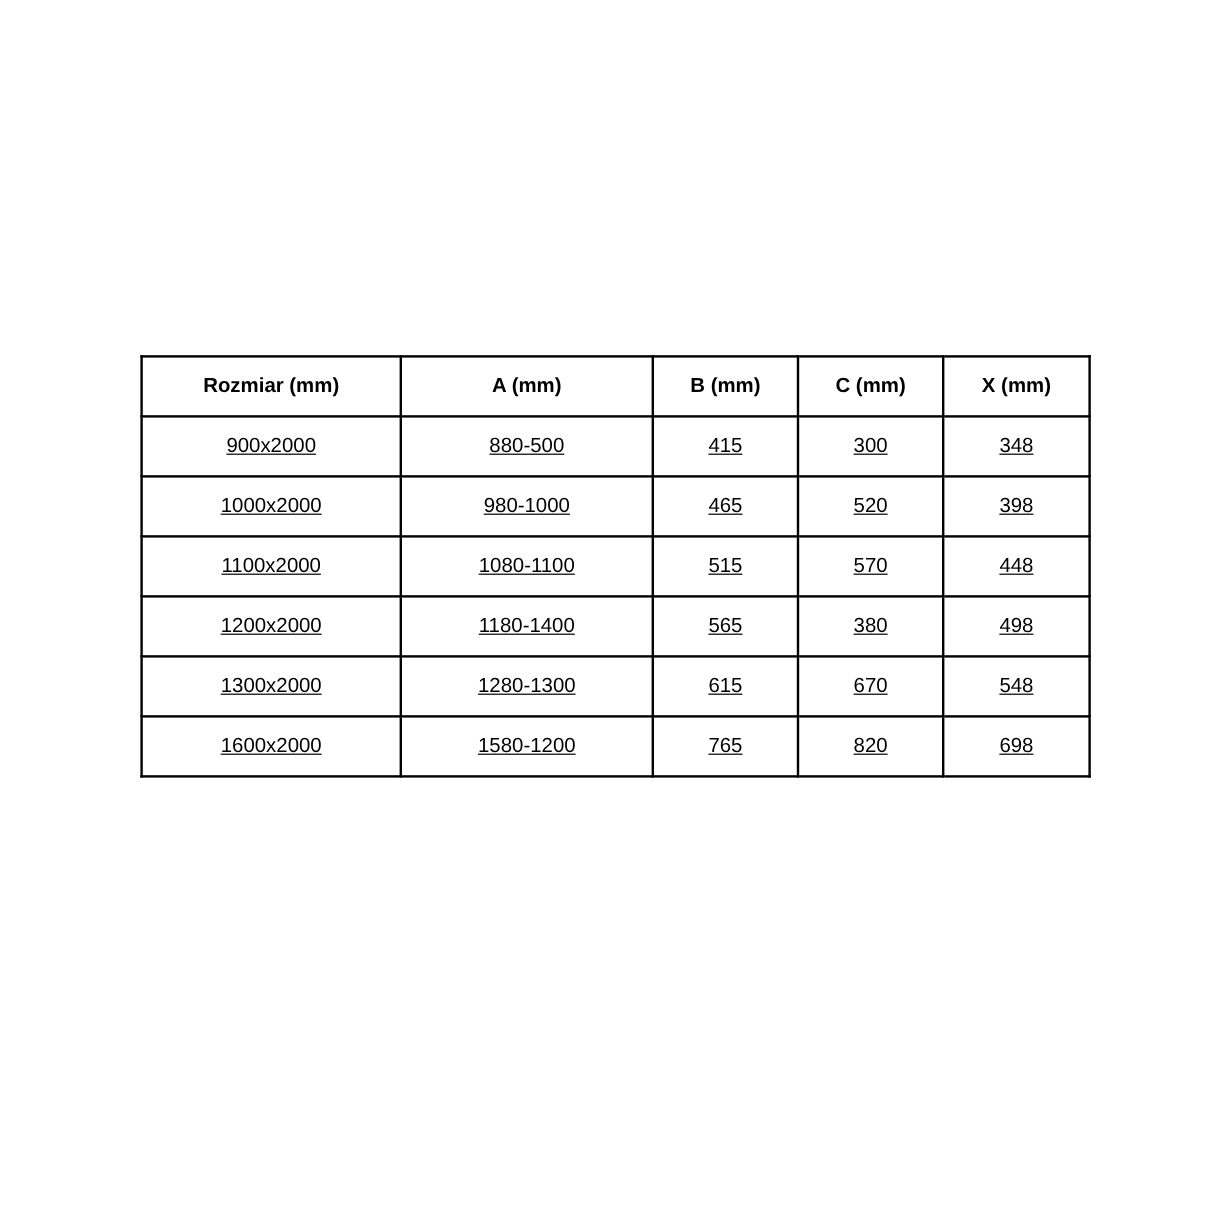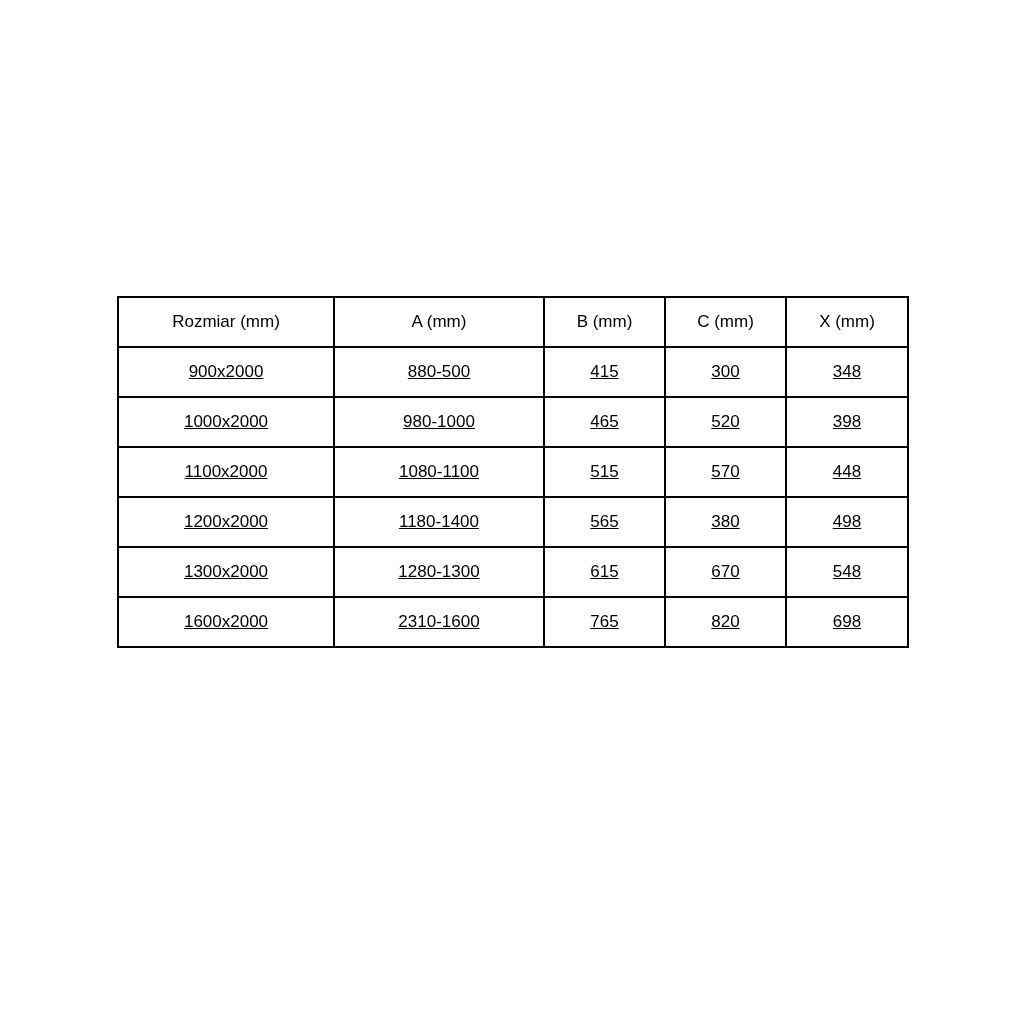--- a/index.html
+++ b/index.html
@@ -30,21 +30,21 @@
     height: 48px;
     padding: 0;
     text-align: center;
     vertical-align: middle;
     font-size: 17px;
     color: #000000;
     white-space: nowrap;
     overflow: hidden;
   }
   .spec-table th {
-    font-weight: normal;
+    font-weight: bold;
   }
   .spec-table td {
     font-weight: normal;
     text-decoration: underline;
   }
 </style>
 </head>
 <body>
 
 <div class="canvas">
@@ -96,20 +96,20 @@
         </tr>
         <tr>
           <td>1300x2000</td>
           <td>1280-1300</td>
           <td>615</td>
           <td>670</td>
           <td>548</td>
         </tr>
         <tr>
           <td>1600x2000</td>
-          <td>2310-1600</td>
+          <td>1580-1200</td>
           <td>765</td>
           <td>820</td>
           <td>698</td>
         </tr>
       </tbody>
   </table>
 </div>
 
 </body></html>

